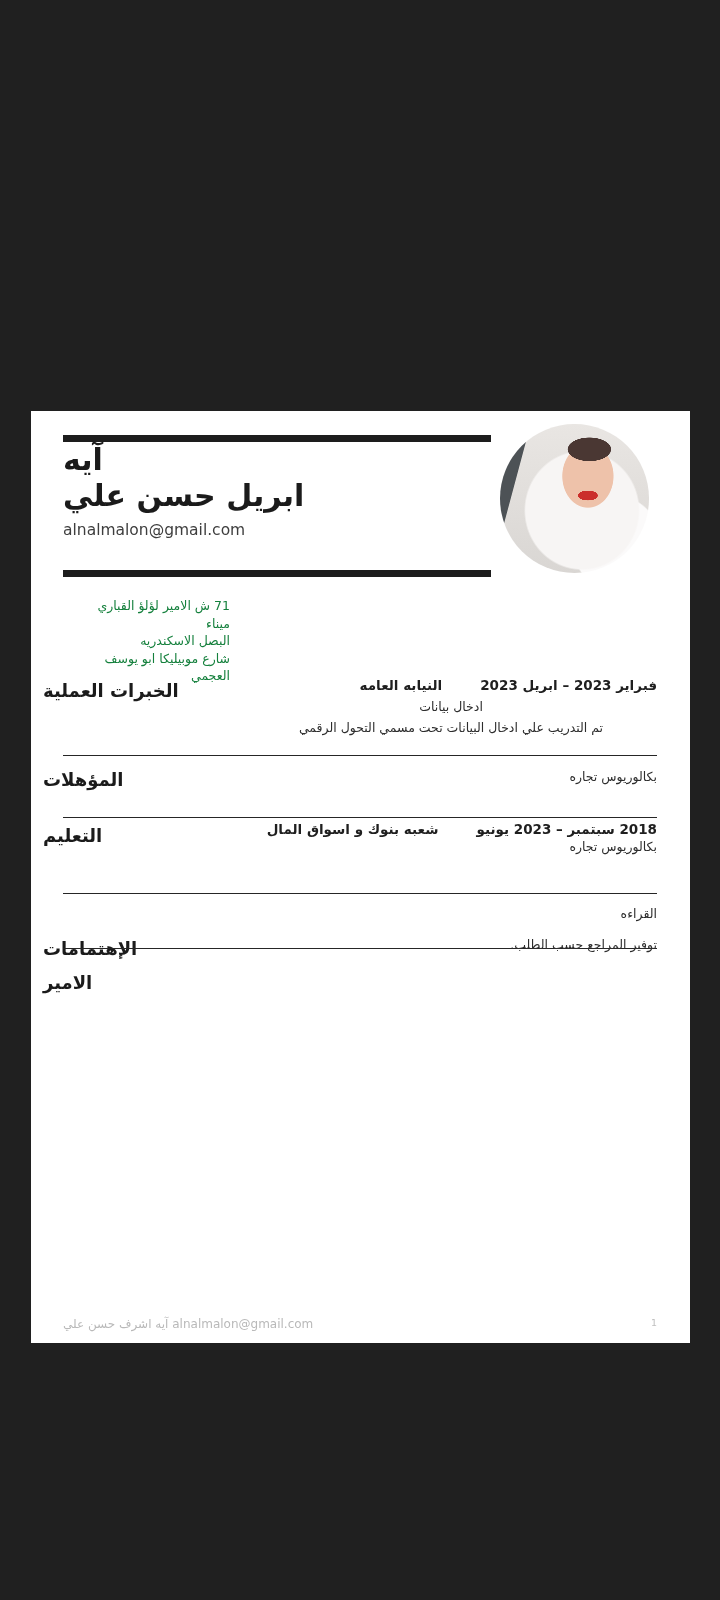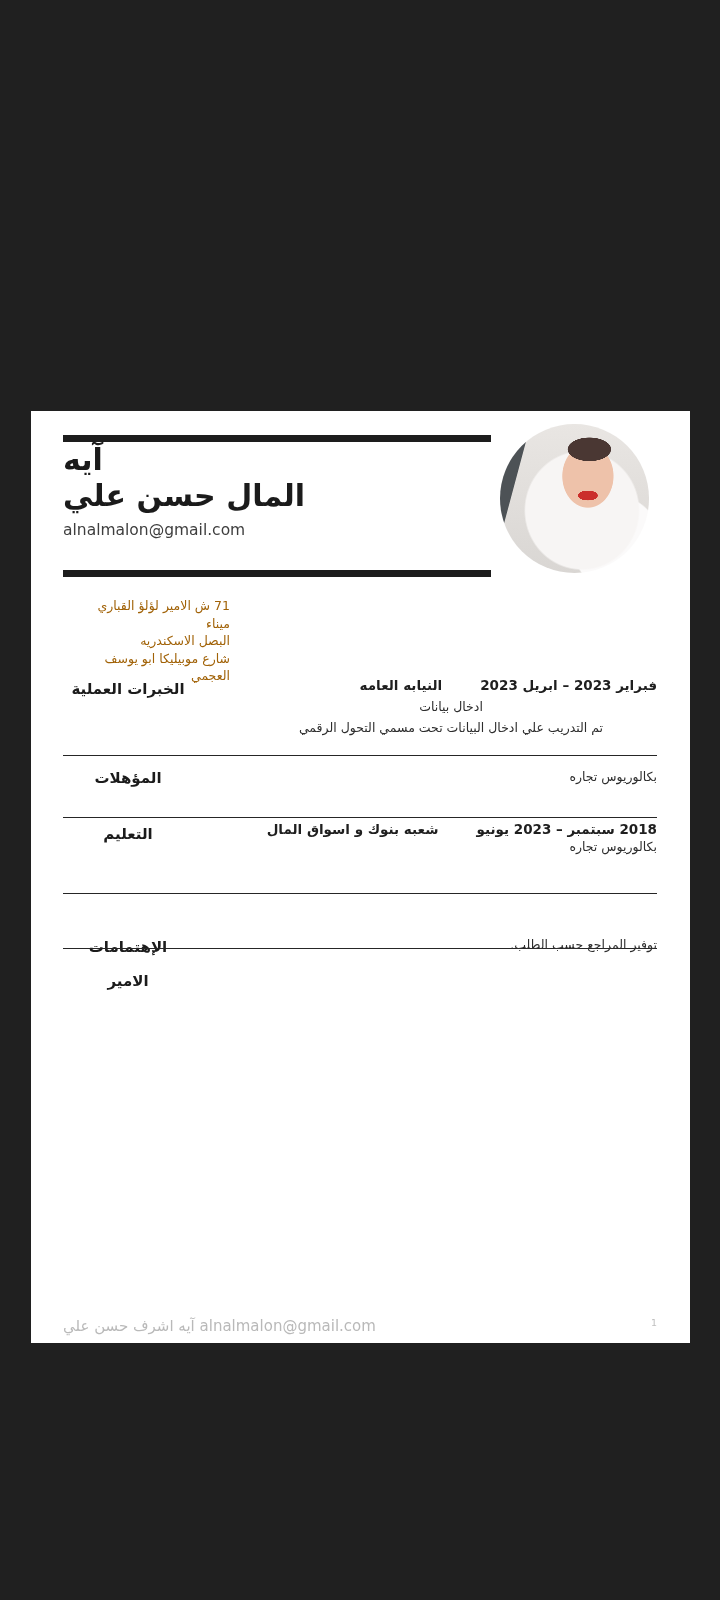--- a/index.html
+++ b/index.html
@@ -38,63 +38,63 @@
       radial-gradient(ellipse 26px 32px at 59% 35%, #eec2aa 97%, rgba(0,0,0,0) 100%),
       radial-gradient(ellipse 58px 60px at 55% 58%, #f7f5f4 97%, rgba(0,0,0,0) 100%),
       radial-gradient(ellipse 45px 48px at 78% 80%, #fbfafa 97%, rgba(0,0,0,0) 100%),
       linear-gradient(105deg, #4d5256 0%, #4d5256 16%, rgba(0,0,0,0) 16.5%),
       linear-gradient(250deg, #c2bdb9 0%, #c2bdb9 10%, rgba(0,0,0,0) 10.5%),
       linear-gradient(#e9e6e3, #d9d6d3);
   }
   .contact-col{
     position:absolute;top:186px;
     direction:rtl;text-align:right;
-    font-size:12.5px;line-height:17.5px;color:#a16207;
+    font-size:12.5px;line-height:17.5px;color:#15803d;
   }
   .contact-address{right:460px;width:158px;}
   .contact-webphone{right:200px;width:252px;}
   .section-label{
     position:absolute;right:477px;width:170px;
-    direction:rtl;text-align:center;
-    font-size:15px;font-weight:bold;color:#1b1b1b;
+    direction:rtl;text-align:left;
+    font-size:18px;font-weight:bold;color:#1b1b1b;
   }
   .content{
     position:absolute;right:33px;width:412px;
     direction:rtl;text-align:right;
     font-size:12.5px;line-height:17px;color:#2d2d2d;
   }
   .bold-line{
     display:flex;flex-direction:row;justify-content:flex-start;
     gap:38px;direction:rtl;
     font-size:13.5px;font-weight:bold;color:#1f1f1f;
     white-space:nowrap;
   }
   .divider{
     position:absolute;left:32px;width:594px;height:0;
     border-top:1px solid #262626;
   }
   .footer-left{
     position:absolute;left:32px;top:906px;
-    font-size:15px;color:#b9b9b9;white-space:nowrap;
+    font-size:12px;color:#b9b9b9;white-space:nowrap;
   }
   .footer-page{
     position:absolute;right:33px;top:906px;
     font-size:9.5px;color:#c0c0c0;
   }
   .mt4{margin-top:4px;text-align:center;}
 </style>
 </head>
 <body>
 
 <div class="page">
 
   <div class="rule-thick" style="top:24px"></div>
 
   <div class="name-line" style="top:31px" dir="rtl">آيه</div>
-  <div class="name-line" style="top:67px" dir="rtl">المال حسن علي</div>
+  <div class="name-line" style="top:67px" dir="rtl">ابريل حسن علي</div>
 
   <div class="header-email">alnalmalon@gmail.com</div>
 
   <div class="photo"></div>
 
   <div class="rule-thick" style="top:159px"></div>
 
   <div class="contact-col contact-address">
     <div>71 ش الامير لؤلؤ القباري ميناء</div>
     <div>البصل الاسكندريه</div>
@@ -124,20 +124,21 @@
     <div class="bold-line">
       <span>2018 سبتمبر – 2023 يونيو</span>
       <span>شعبه بنوك و اسواق المال</span>
     </div>
     <div>بكالوريوس تجاره</div>
   </div>
 
   <div class="divider" style="top:482px"></div>
 
   <div class="section-label" style="top:527px">الإهتمامات</div>
+  <div class="content" style="top:494px">القراءه</div>
 
   <div class="divider" style="top:537px"></div>
 
   <div class="section-label" style="top:561px">الامير</div>
   <div class="content" style="top:525px">توفير المراجع حسب الطلب.</div>
 
   <div class="footer-left">
     <span>آيه اشرف حسن علي</span>
     <span>alnalmalon@gmail.com</span>
   </div>

